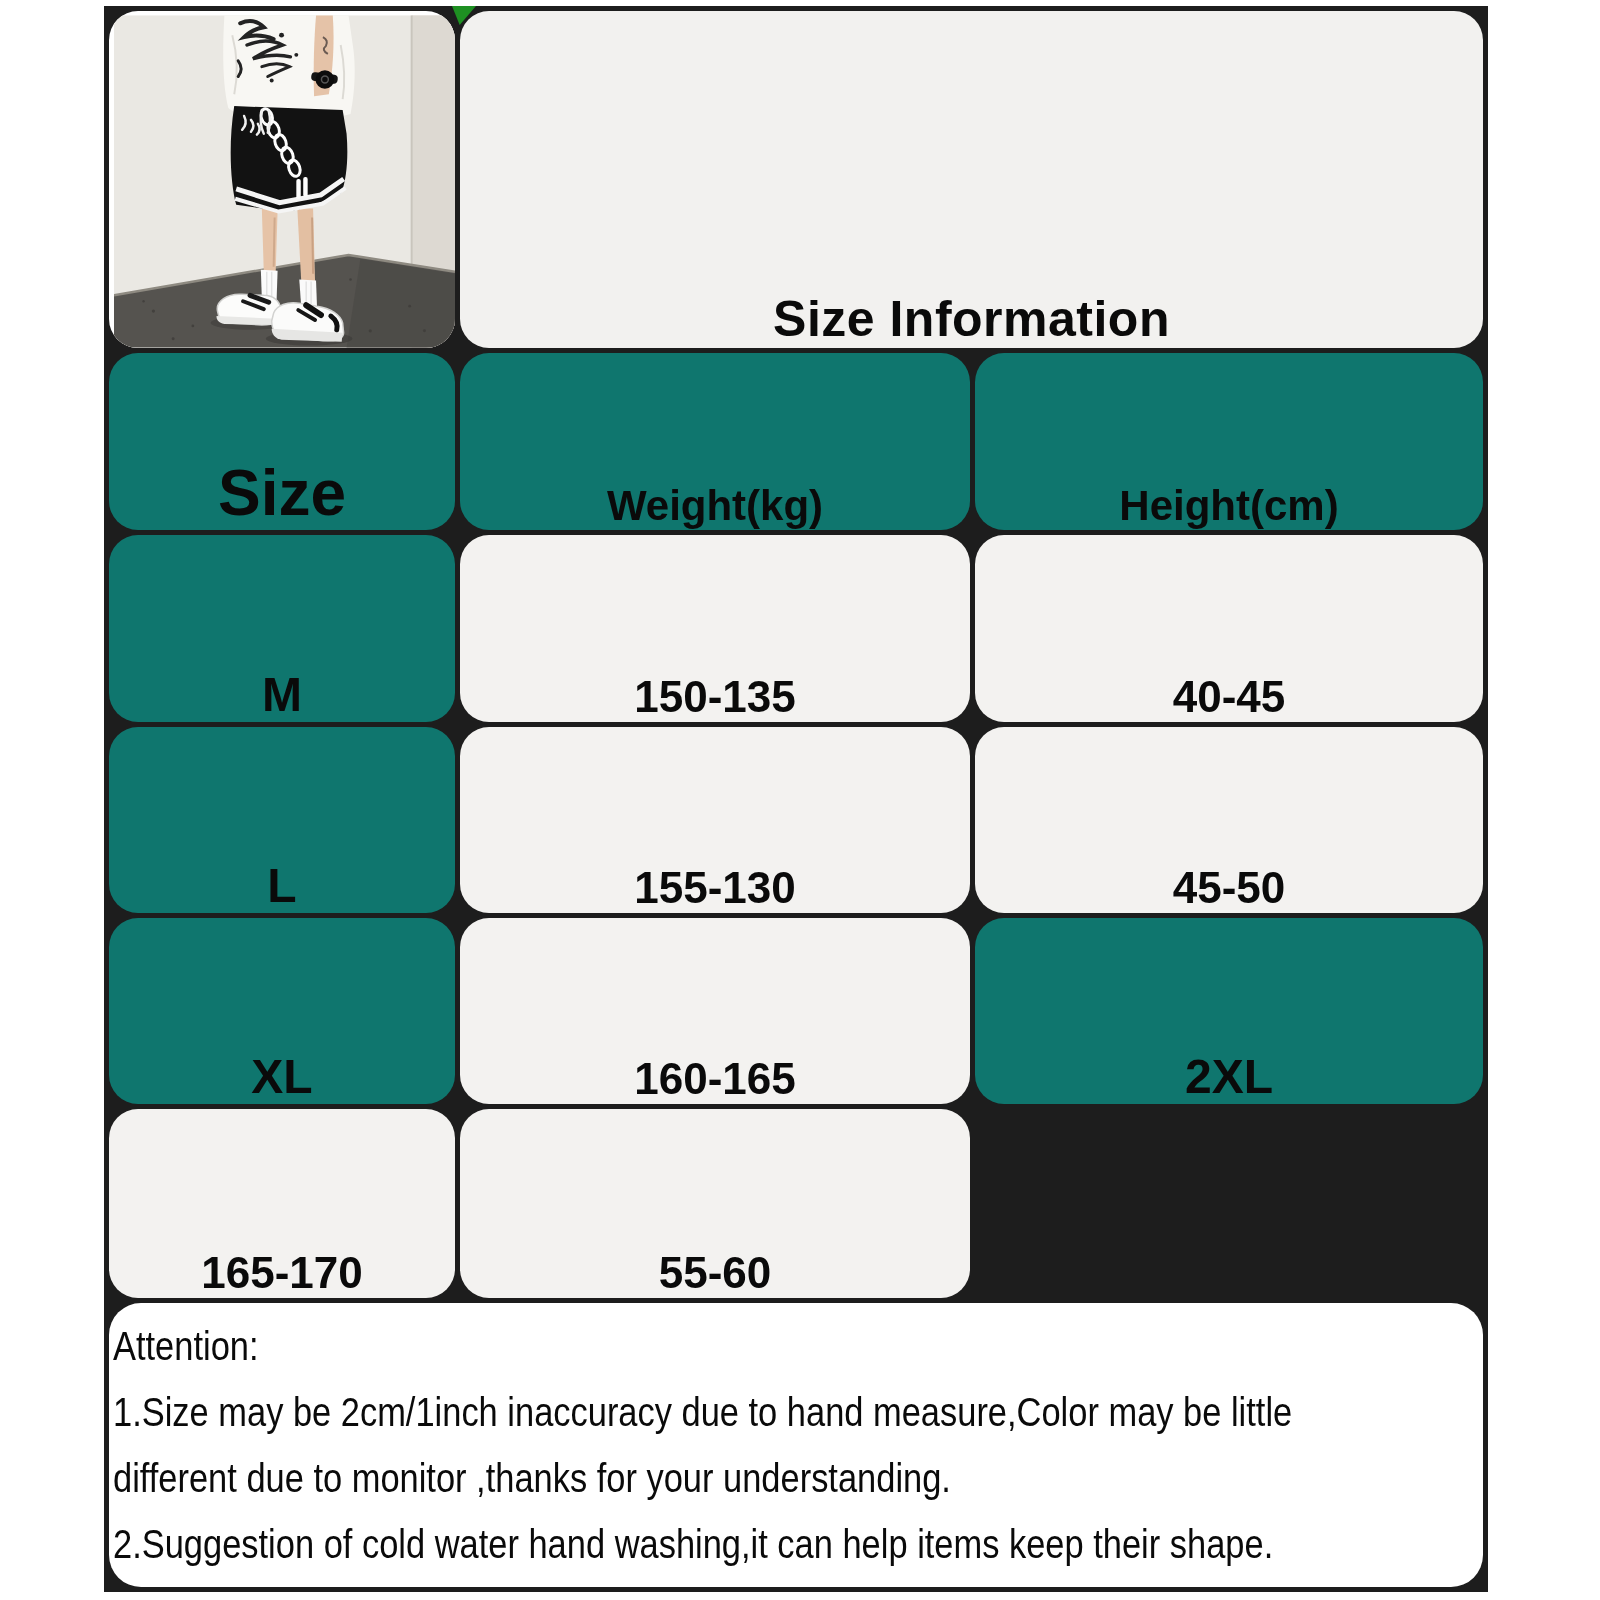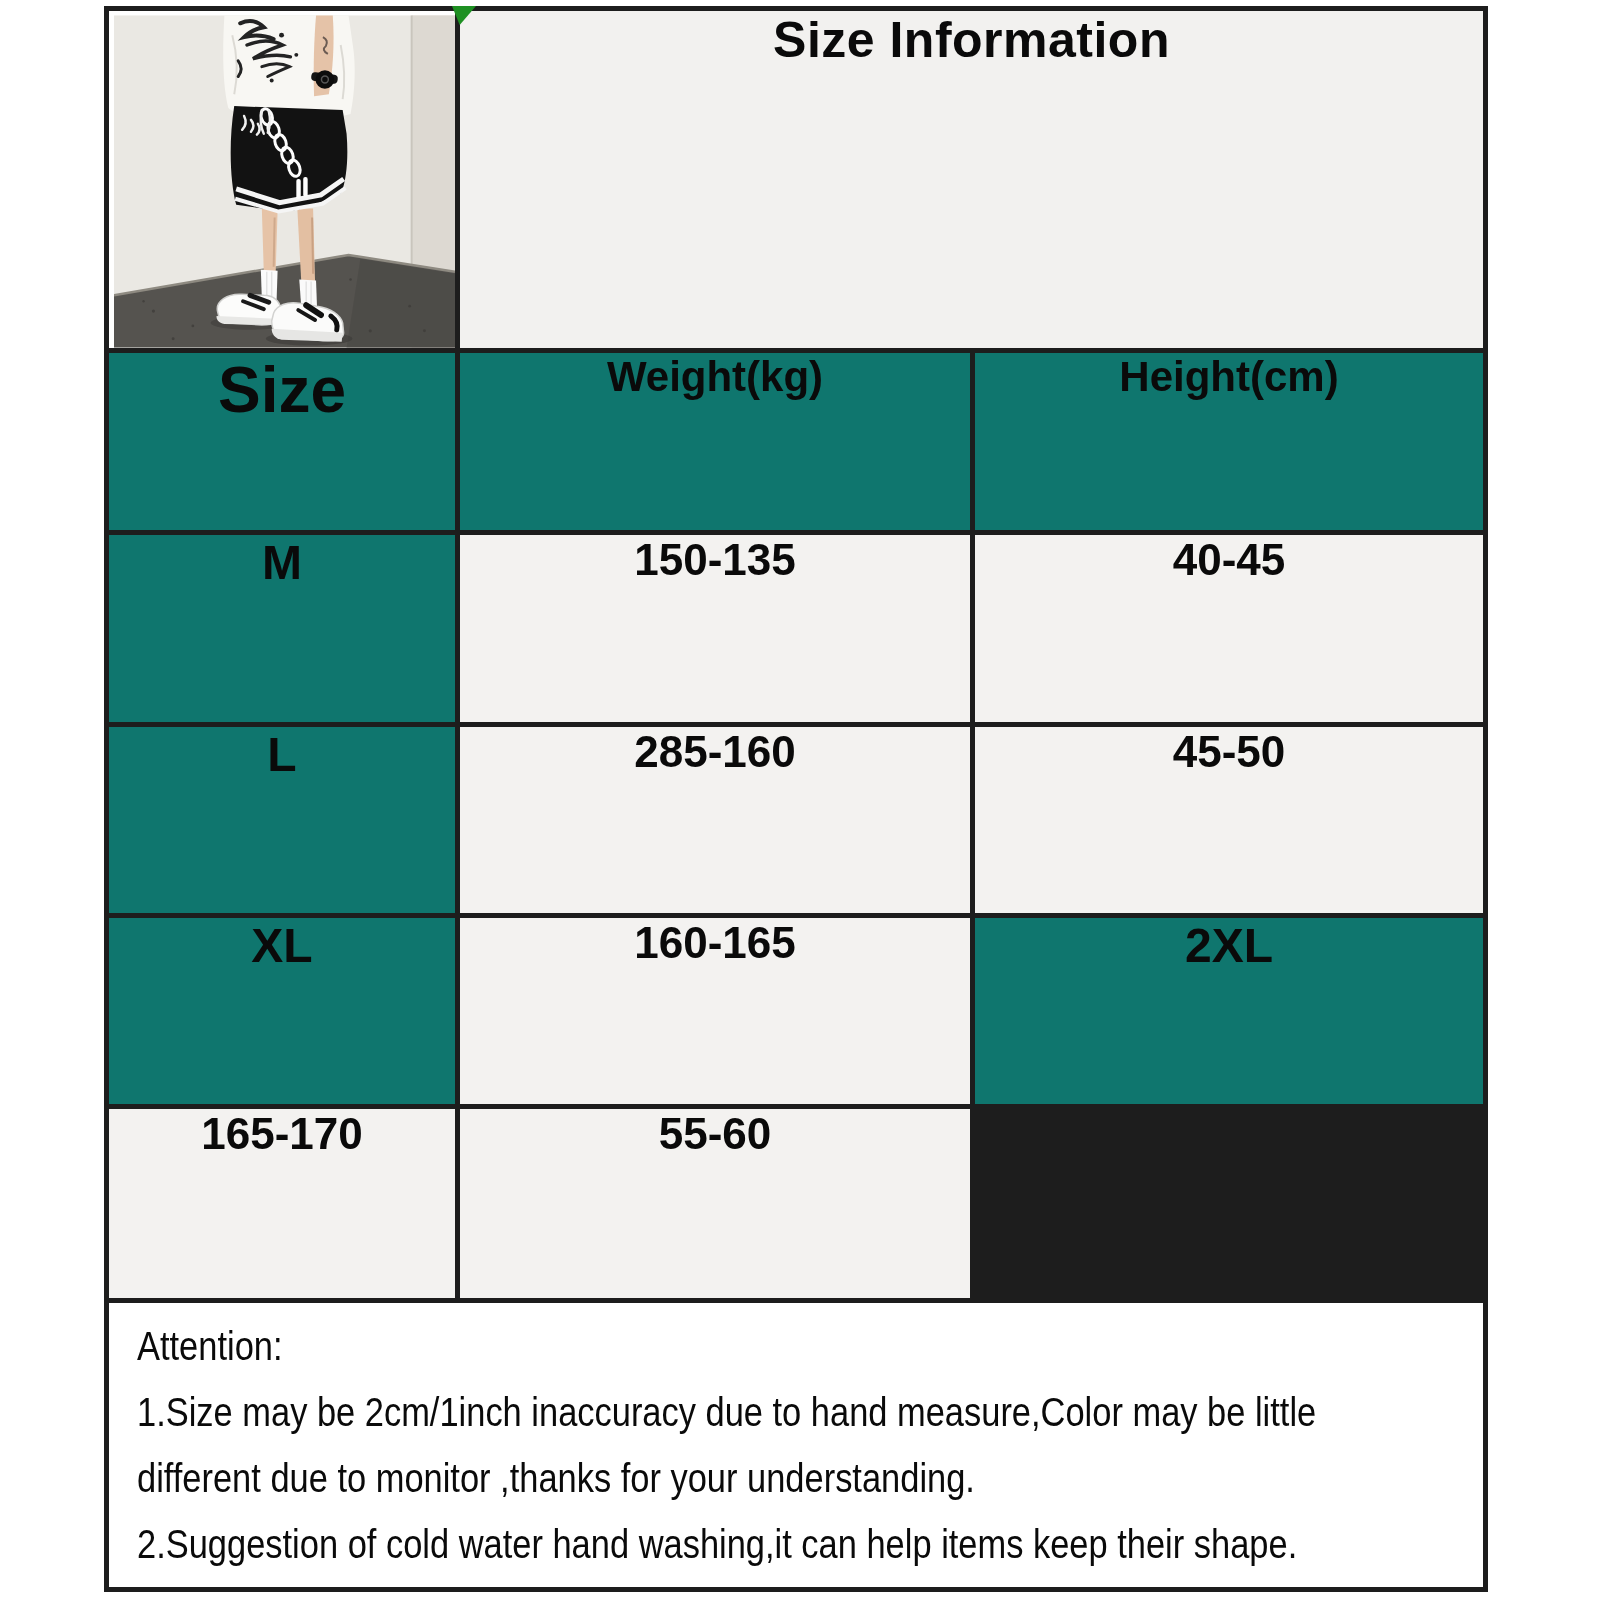--- a/index.html
+++ b/index.html
@@ -9,34 +9,34 @@
   }
   
   .sheet{
     position:absolute;left:104px;top:6px;width:1384px;height:1586px;
     box-sizing:border-box;border:5px solid #1d1d1d;background:#1d1d1d;
     display:grid;
     grid-template-columns:346px 510px 508px;
     grid-template-rows:337px 177px 187px 186px 186px 189px 284px;
     gap:5px;
   }
-  .cell{display:flex;align-items:flex-start;justify-content:center;box-sizing:border-box;}
+  .cell{display:flex;align-items:flex-end;justify-content:center;box-sizing:border-box;border-radius:29px;}
   .photo-cell{background:#ffffff;padding:4px 0 0 5px;grid-column:1;grid-row:1;overflow:hidden;}
   .photo-cell svg{display:block;}
   .title-cell{grid-column:2 / 4;grid-row:1;background:#f2f1ef;}
   .title-cell .t{font-size:50px;font-weight:700;letter-spacing:0.5px;}
   .label-bg{background:#0f766e;}
   .data-bg{background:#f3f2f0;}
   .size-head{font-size:64px;font-weight:700;}
   .col-head{font-size:42px;font-weight:700;}
   .size-letter{font-size:48px;font-weight:700;}
   .value{font-size:44px;font-weight:700;}
   .attention{
     grid-column:1 / 4;grid-row:7;background:#ffffff;
-    box-sizing:border-box;padding:10px 0 0 28px;overflow:hidden;
+    box-sizing:border-box;padding:10px 0 0 4px;overflow:hidden;border-radius:32px;
   }
   .attention-inner{
     width:1630px;transform:scaleX(0.84);transform-origin:0 0;
     font-size:41px;font-weight:400;line-height:66px;letter-spacing:0;
   }
   .ribbon{
     position:absolute;left:452px;top:6px;width:24px;height:19px;
     background:#1e9022;clip-path:polygon(0 0,100% 0,32% 100%);
   }
 </style>
@@ -165,21 +165,21 @@
     <span class="value">150-135</span>
   </div>
   <div class="cell data-bg">
     <span class="value">40-45</span>
   </div>
 
   <div class="cell label-bg">
     <span class="size-letter">L</span>
   </div>
   <div class="cell data-bg">
-    <span class="value">285-160</span>
+    <span class="value">155-130</span>
   </div>
   <div class="cell data-bg">
     <span class="value">45-50</span>
   </div>
 
   <div class="cell label-bg">
     <span class="size-letter">XL</span>
   </div>
   <div class="cell data-bg">
     <span class="value">160-165</span>

